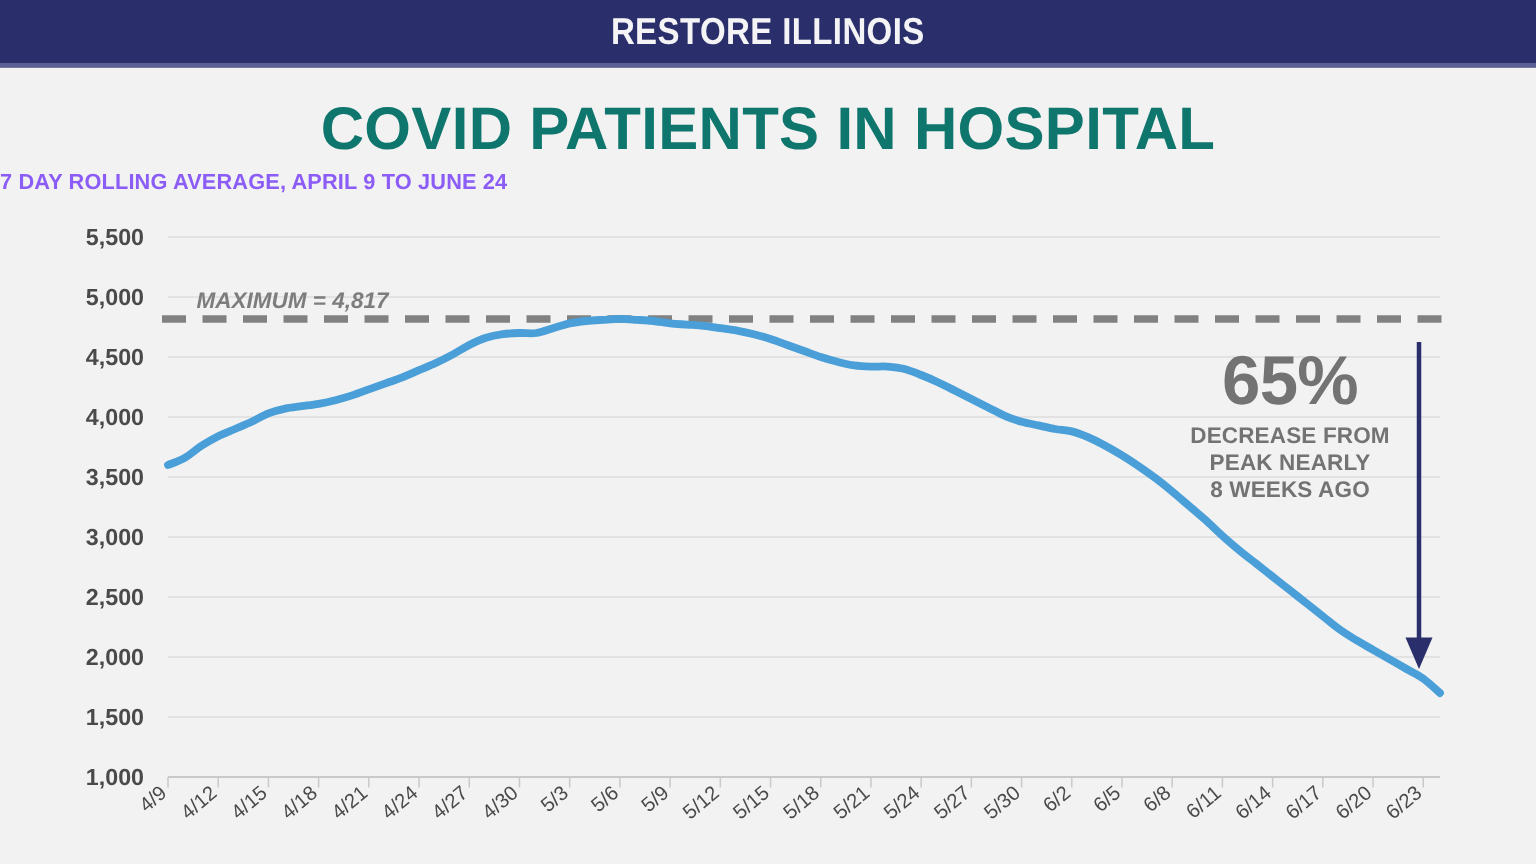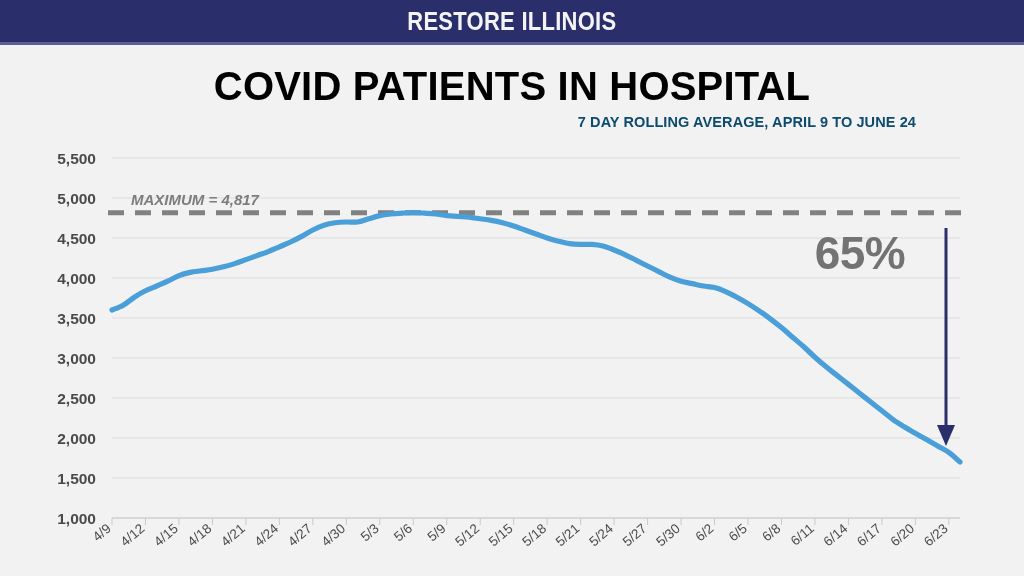--- a/index.html
+++ b/index.html
@@ -37,32 +37,32 @@
     transform: scaleX(0.88);
     white-space: nowrap;
   }
 
   
   .chart-title {
     position: absolute;
     left: 0; top: 64px;
     width: 1024px;
     text-align: center;
-    color: #000000;
+    color: #0f766e;
     font-size: 40px;
     font-weight: bold;
     letter-spacing: 0.2px;
     white-space: nowrap;
   }
   .chart-subtitle {
     position: absolute;
     left: 0; top: 114px;
     width: 916px;
-    text-align: right;
-    color: #0c4a6e;
+    text-align: left;
+    color: #8b5cf6;
     font-size: 14.5px;
     font-weight: bold;
     letter-spacing: 0.1px;
     white-space: nowrap;
   }
 
   
   .plot-wrap {
     position: absolute;
     left: 0; top: 0;
@@ -245,13 +245,18 @@
 
     <g>
       <line class="arrow-shaft" x1="946" y1="228" x2="946" y2="432"></line>
       <polygon class="arrow-head" points="946,446 937,425 955,425"></polygon>
     </g>
   </svg>
 </div>
 
 <div class="callout">
   <div class="callout-pct">65%</div>
+  <div class="callout-lines">
+    <div>DECREASE FROM</div>
+    <div>PEAK NEARLY</div>
+    <div>8 WEEKS AGO</div>
+  </div>
 </div>
 
 </body></html>

